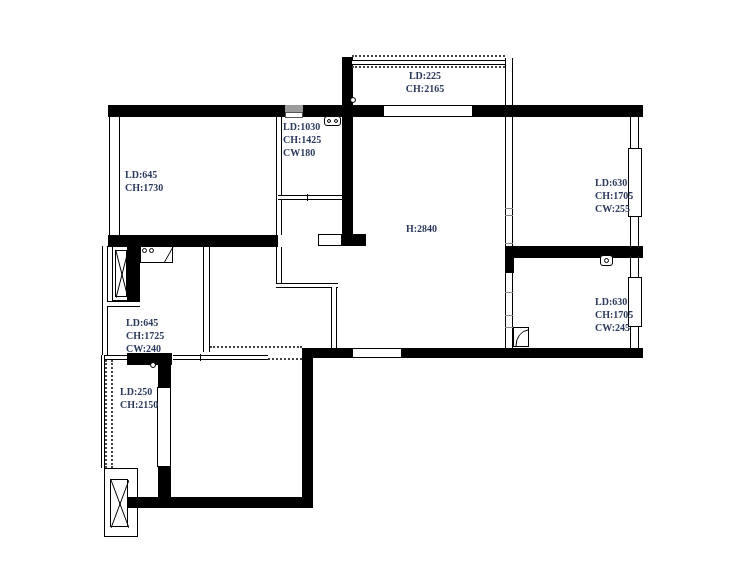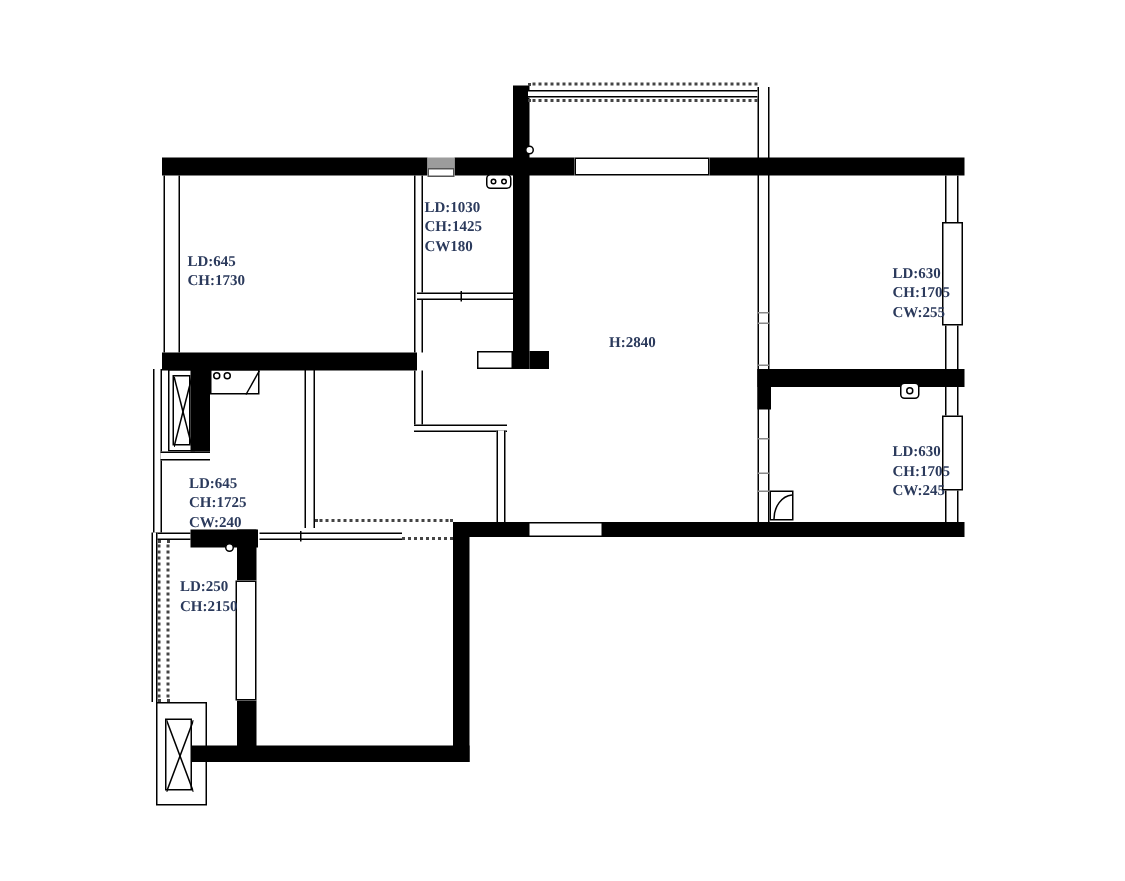--- a/index.html
+++ b/index.html
@@ -121,21 +121,25 @@
   <div class="circ" style="left:350px;top:97px;width:6px;height:6px"></div>
   <div class="circ" style="left:150px;top:362px;width:6px;height:6px"></div>
   <div class="box rnd" style="left:324px;top:116px;width:17px;height:10px">
     <span class="c4" style="left:2px;top:2px"></span>
     <span class="c4" style="left:9px;top:2px"></span>
   </div>
   <div class="box rnd" style="left:600px;top:255px;width:13px;height:11px">
     <span class="c4" style="left:3px;top:2px;width:5px;height:5px"></span>
   </div>
 
-  <div class="lbl" style="left:283px;top:132px">
+  <div class="lbl ctr" style="left:385px;top:69px;width:80px">
+    <span>LD:225</span>
+    <span>CH:2165</span>
+  </div>
+  <div class="lbl" style="left:283px;top:120px">
     <span>LD:1030</span>
     <span>CH:1425</span>
     <span>CW180</span>
   </div>
   <div class="lbl" style="left:125px;top:168px">
     <span>LD:645</span>
     <span>CH:1730</span>
   </div>
   <div class="lbl" style="left:406px;top:222px">
     <span>H:2840</span>

